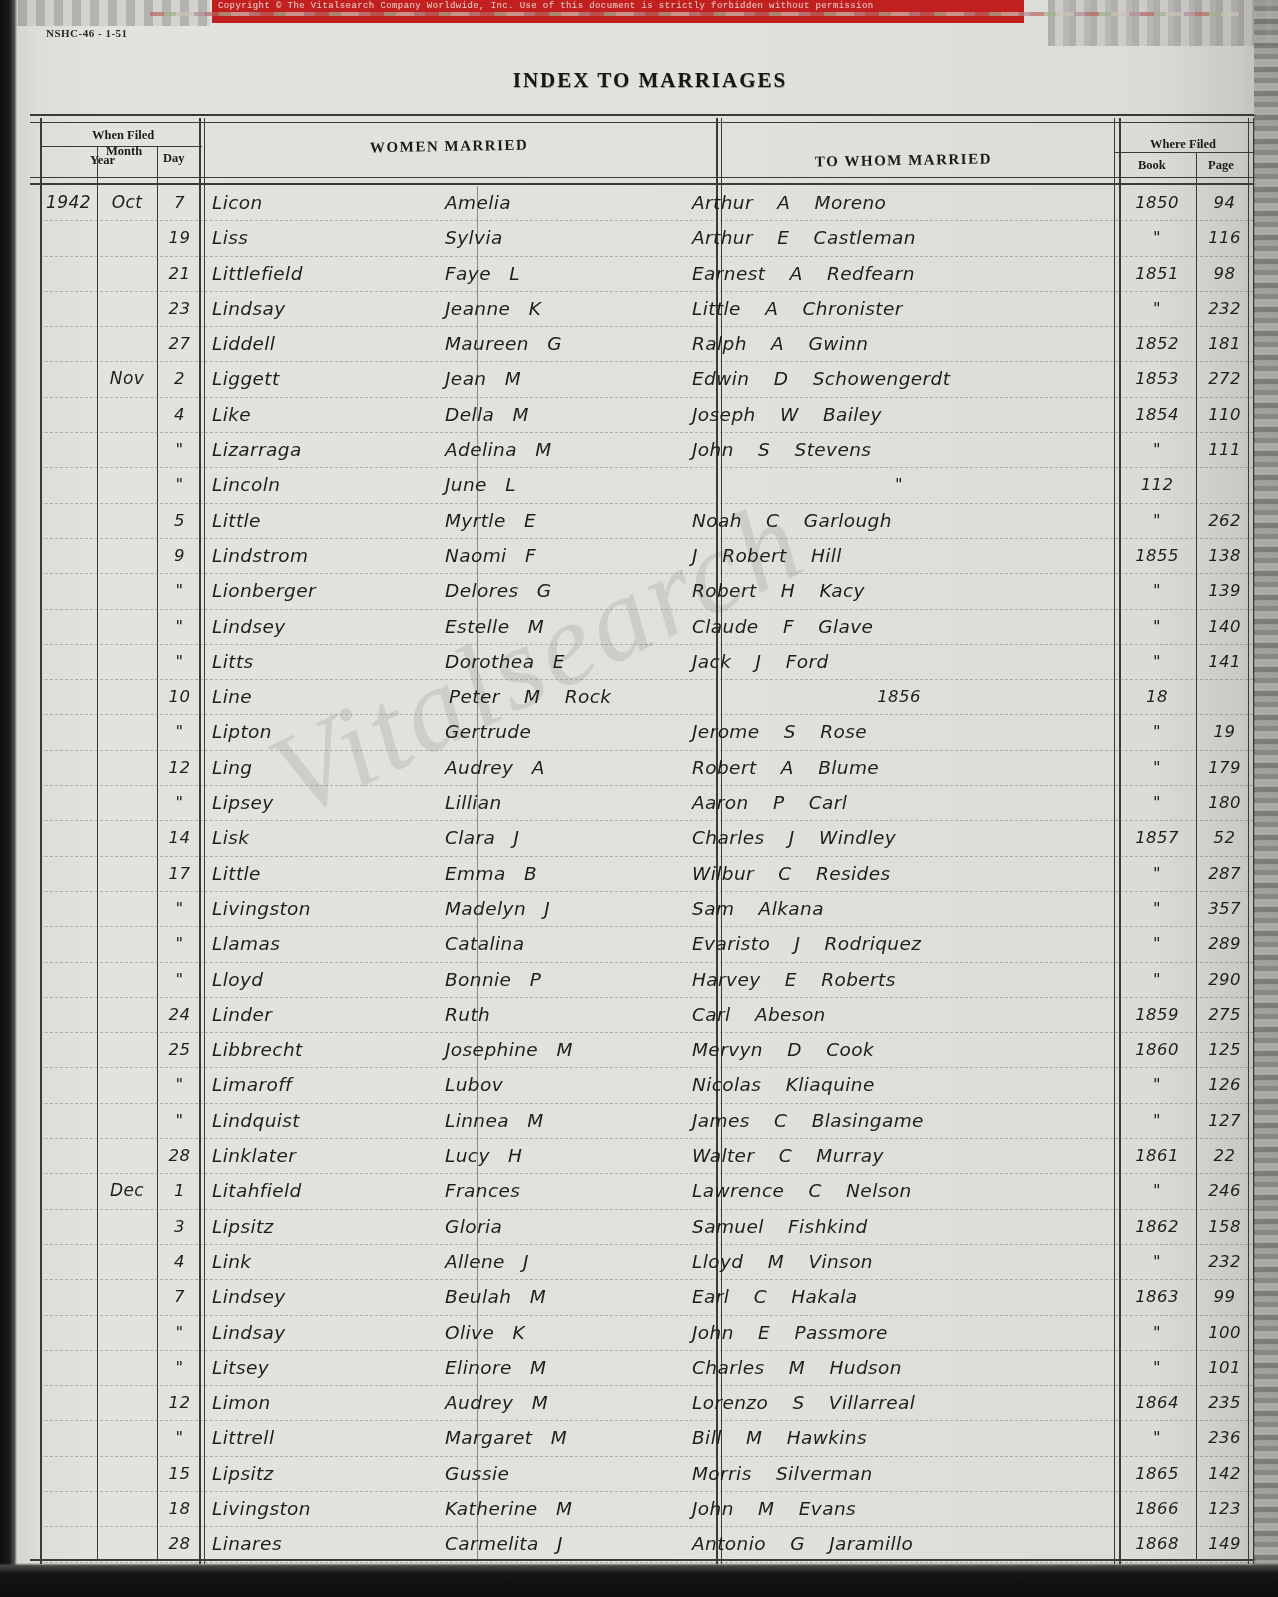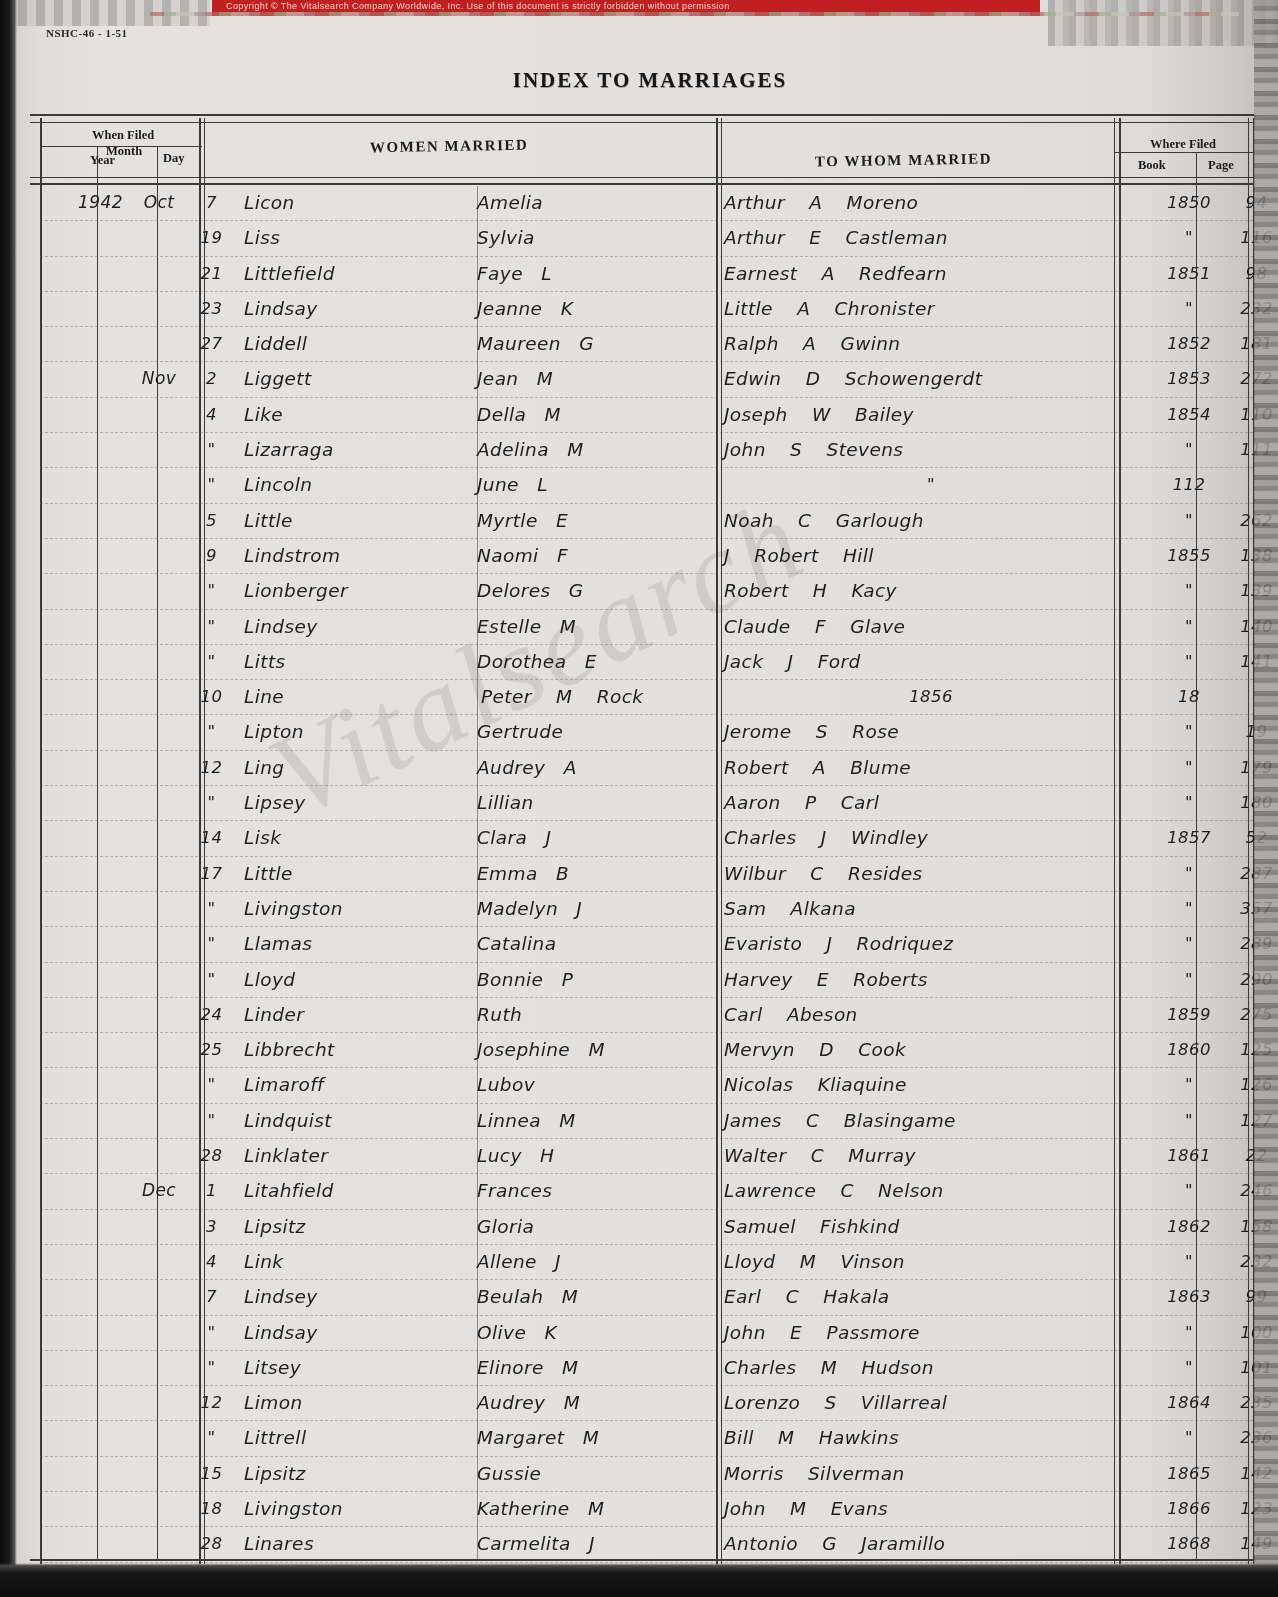--- a/index.html
+++ b/index.html
@@ -13,23 +13,23 @@
     background:linear-gradient(90deg,#0c0c0c 0,#1a1a1a 55%,#55534f 85%,transparent 100%);}
   .edge-bottom{position:absolute;left:0;bottom:0;width:100%;height:34px;
     background:linear-gradient(0deg,#0e0e0e 0,#161616 70%,#4a4846 92%,transparent 100%);}
   .edge-right{position:absolute;right:0;top:0;width:24px;height:100%;opacity:.8;
     background:repeating-linear-gradient(180deg,#9a9894 0 6px,#7c7a76 6px 11px,#a7a5a1 11px 19px,#6e6c68 19px 24px);}
   .corner-tr{position:absolute;right:0;top:0;width:230px;height:46px;opacity:.55;
     background:repeating-linear-gradient(90deg,rgba(60,58,56,.5) 0 7px,rgba(150,148,144,.4) 7px 15px,rgba(90,88,84,.5) 15px 21px);}
   .corner-tl{position:absolute;left:0;top:0;width:210px;height:26px;opacity:.5;
     background:repeating-linear-gradient(90deg,rgba(70,68,66,.6) 0 9px,rgba(140,138,134,.35) 9px 18px);}
   
-  .banner{position:absolute;left:212px;top:0;width:800px;height:16px;background:#c22020;
-    color:#efd6cc;font-family:Liberation Sans, sans-serif;font-size:9px;line-height:12px;
-    white-space:nowrap;overflow:hidden;letter-spacing:.4px;padding:0 14px;}
+  .banner{position:absolute;left:212px;top:0;width:800px;height:23px;background:#c22020;
+    color:#efd6cc;font-family:Liberation Mono, monospace;font-size:9px;line-height:12px;
+    white-space:nowrap;overflow:hidden;letter-spacing:.4px;padding:0 6px;}
   .noise-strip{position:absolute;left:150px;top:12px;width:1090px;height:4px;opacity:.7;
     background:repeating-linear-gradient(90deg,#b8665f 0 14px,#9fb08e 14px 26px,#c9c2b8 26px 44px,#b08f96 44px 55px);}
   .form-number{position:absolute;left:46px;top:27px;font-family:Liberation Serif, serif;
     font-weight:bold;font-size:11px;color:#2a2826;letter-spacing:.5px;}
   .title{position:absolute;left:420px;top:68px;width:460px;text-align:center;
     font-family:"Liberation Serif",serif;font-weight:bold;font-size:21px;color:#181614;
     letter-spacing:2px;text-shadow:.5px .5px 0 rgba(20,20,20,.35);}
   .watermark{position:absolute;left:250px;top:590px;font-family:"Liberation Serif",serif;
     font-size:118px;font-style:italic;color:rgba(125,123,120,.20);transform:rotate(-26deg);
     pointer-events:none;letter-spacing:4px;}
@@ -39,21 +39,21 @@
   .hl.thin{height:1px;}
   .vl{width:1px;top:118px;height:1446px;}
   .vl.heavy{width:2px;}
   
   .th{position:absolute;font-family:"Liberation Serif",serif;font-weight:bold;color:#1d1b19;}
   .th.small{font-size:12.5px;}
   .th.big{font-size:15px;letter-spacing:1.5px;}
   
   .rows{position:absolute;left:40px;top:186px;width:1213px;}
   .row{display:grid;grid-template-columns:57px 60px 45px 235px 243px 438px 78px 57px;
-    height:34.3px;border-bottom:1px dashed rgba(95,92,88,.38);padding-left:32px;}
+    height:34.3px;border-bottom:1px dashed rgba(95,92,88,.38);}
   .cell{font-family:"DejaVu Sans",sans-serif;font-style:italic;font-size:18.5px;
     color:#201e1c;line-height:33px;white-space:nowrap;overflow:visible;letter-spacing:.4px;}
   .cell.c-year,.cell.c-month{text-align:center;font-size:17px;}
   .cell.c-day{text-align:center;font-size:16.5px;}
   .cell.c-surname{padding-left:10px;}
   .cell.c-given{padding-left:8px;word-spacing:12px;}
   .cell.c-groom{padding-left:12px;word-spacing:18px;}
   .cell.c-book{text-align:center;font-size:16.5px;}
   .cell.c-page{text-align:center;font-size:16.5px;}
 </style>

